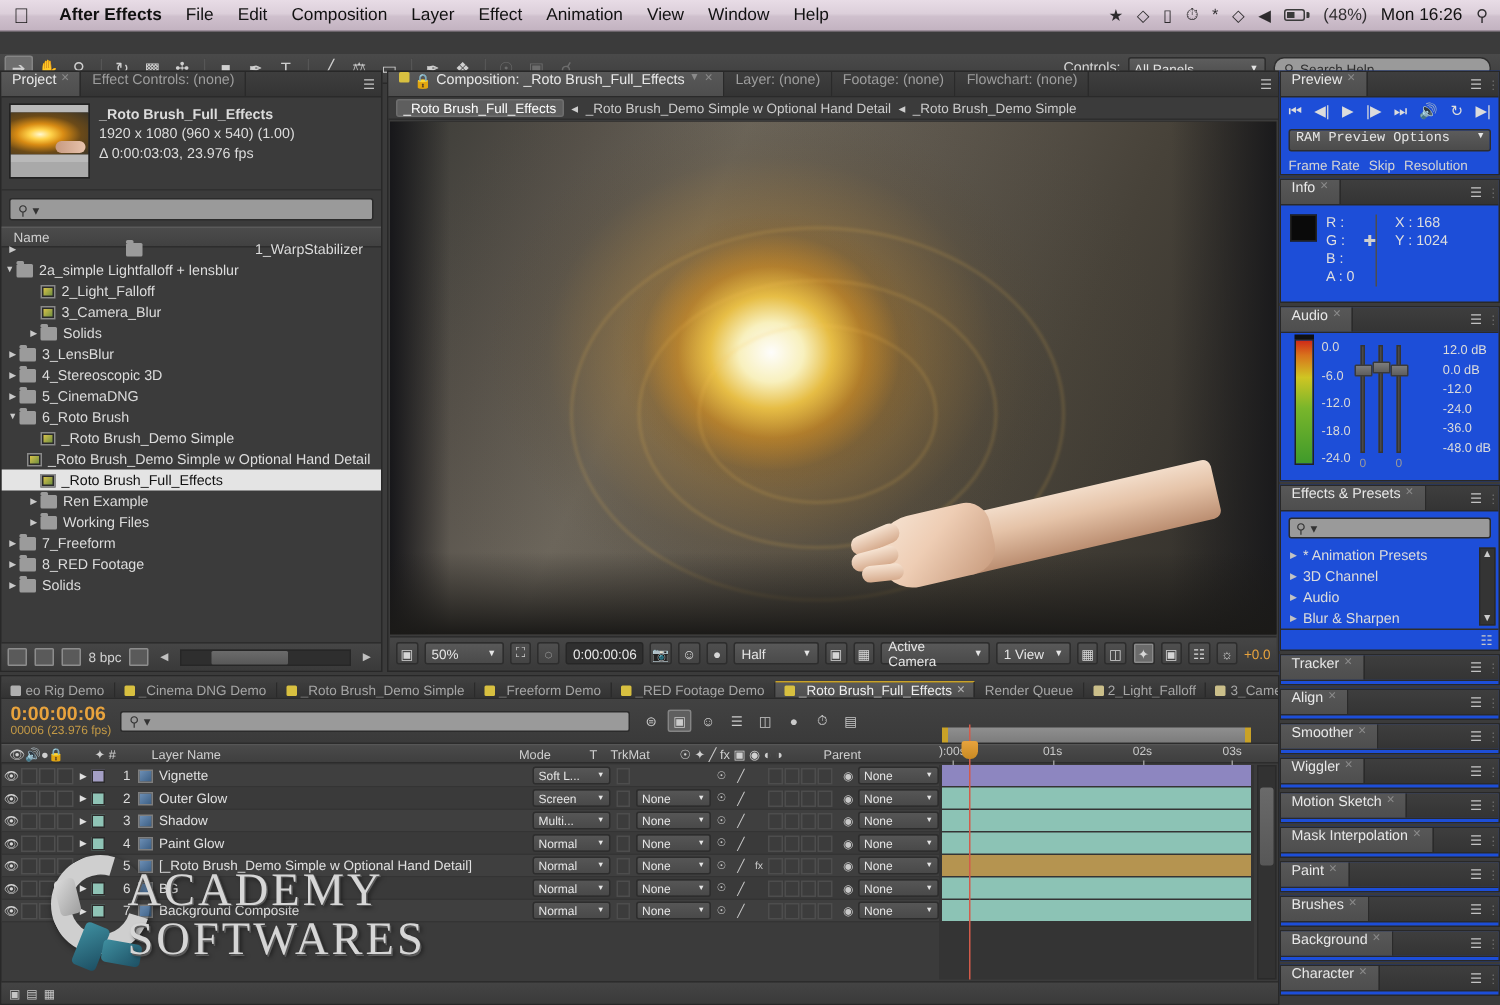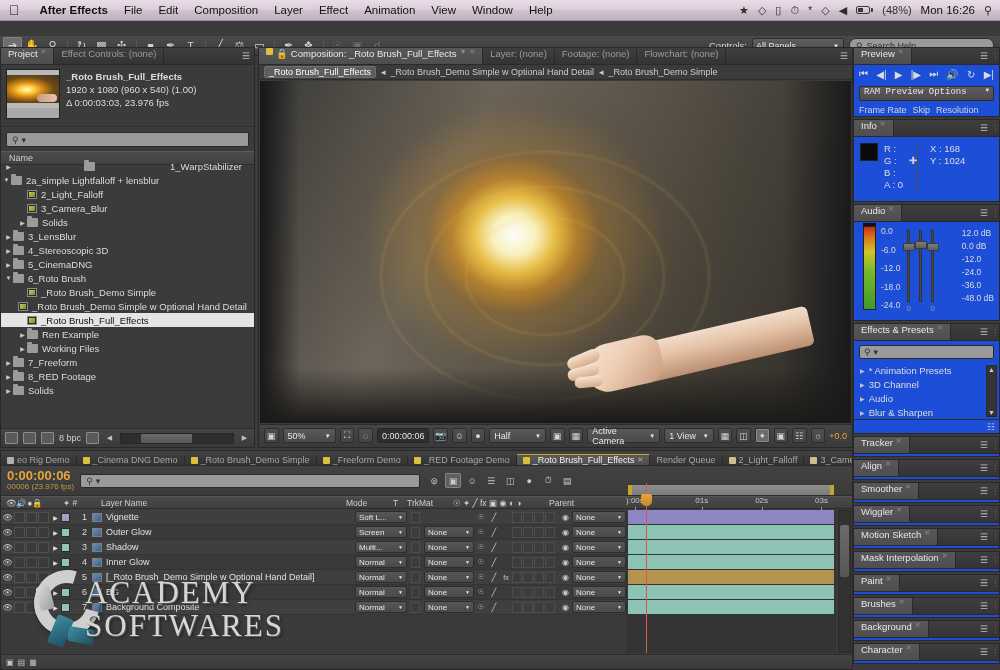--- a/index.html
+++ b/index.html
@@ -1022,21 +1022,21 @@
         </div>
         <div class="lrow">
           <span class="eye">👁</span>
           <span class="cell-s"></span>
           <span class="cell-s"></span>
           <span class="cell-s"></span>
           <span class="tw" style="width:11px;text-align:center;font-size:6px">▶</span>
           <span class="lcolor" style="background: rgb(143, 196, 182);"></span>
           <span class="lnum">4</span>
           <span class="lico"></span>
-          <span class="lname">Inner Glow</span>
+          <span class="lname">Paint Glow</span>
           <span class="modesel">
             <span>Normal</span>
             <span class="ar">▼</span>
           </span>
           <span class="tbox"></span>
           <span class="trksel">
             <span>None</span>
             <span class="ar">▼</span>
           </span>
           <span style="width:14px;text-align:center;font-size:7px;color:#c8c8c8">☉</span>

